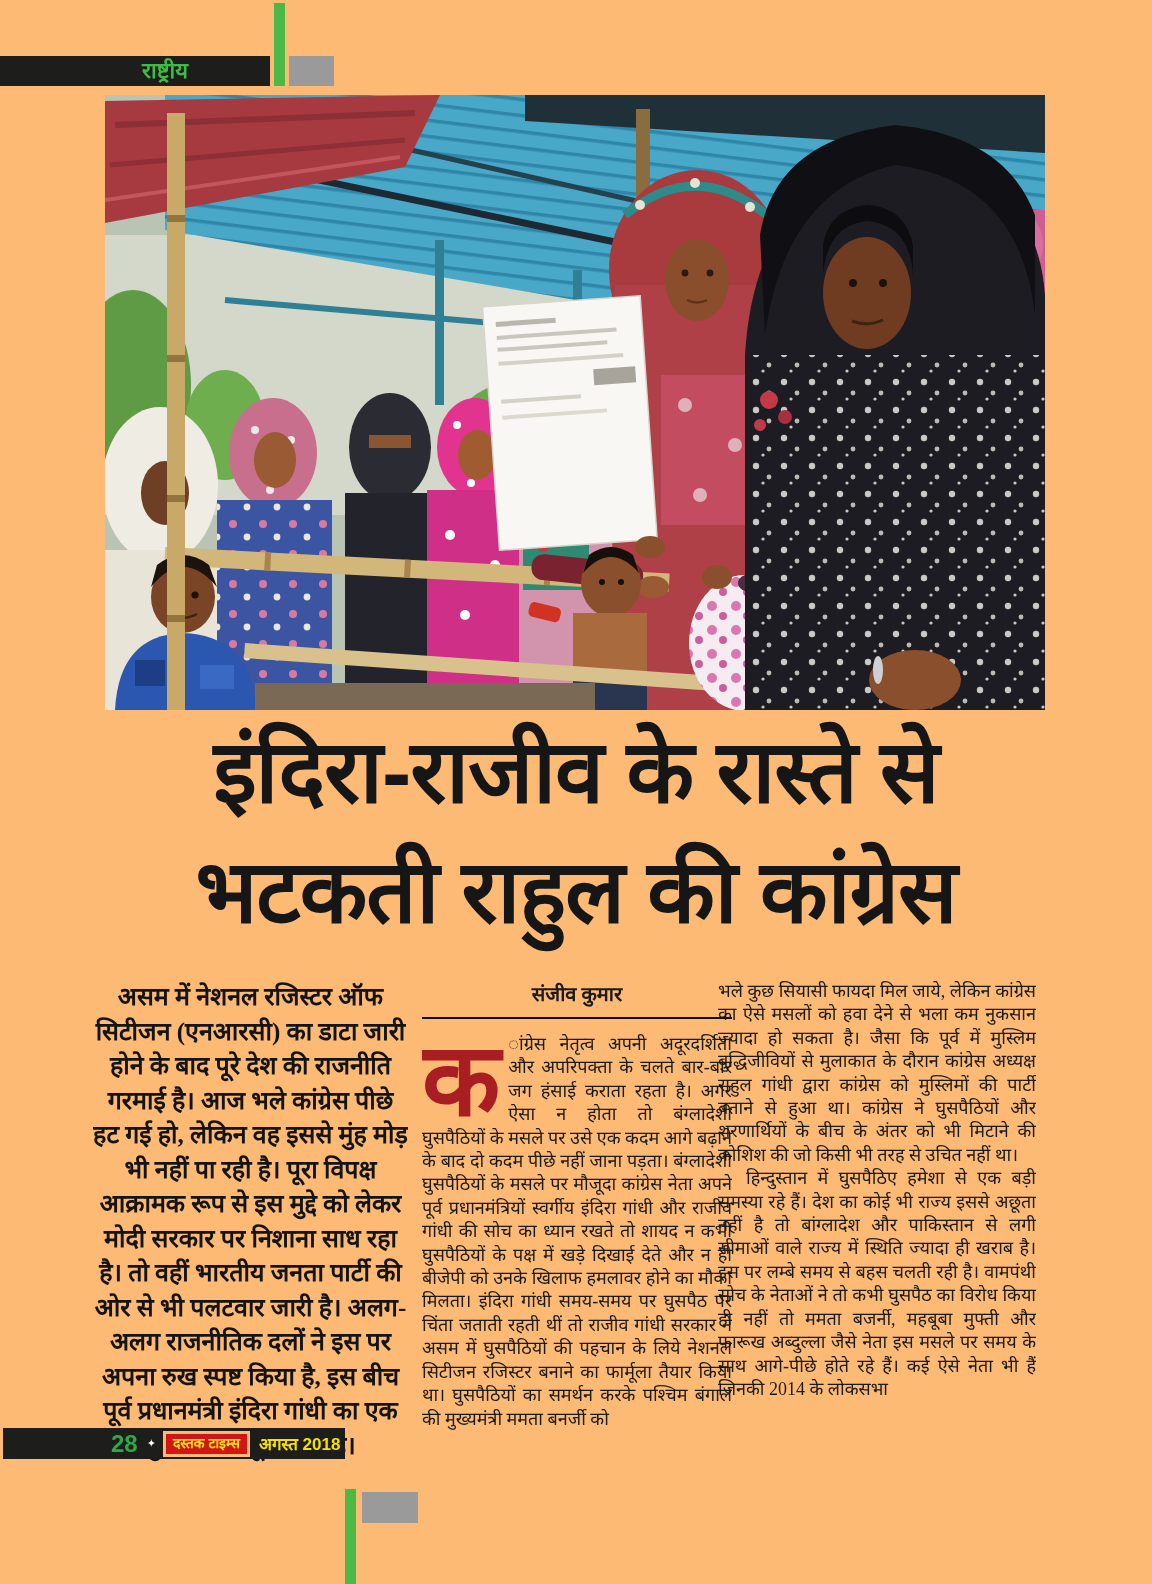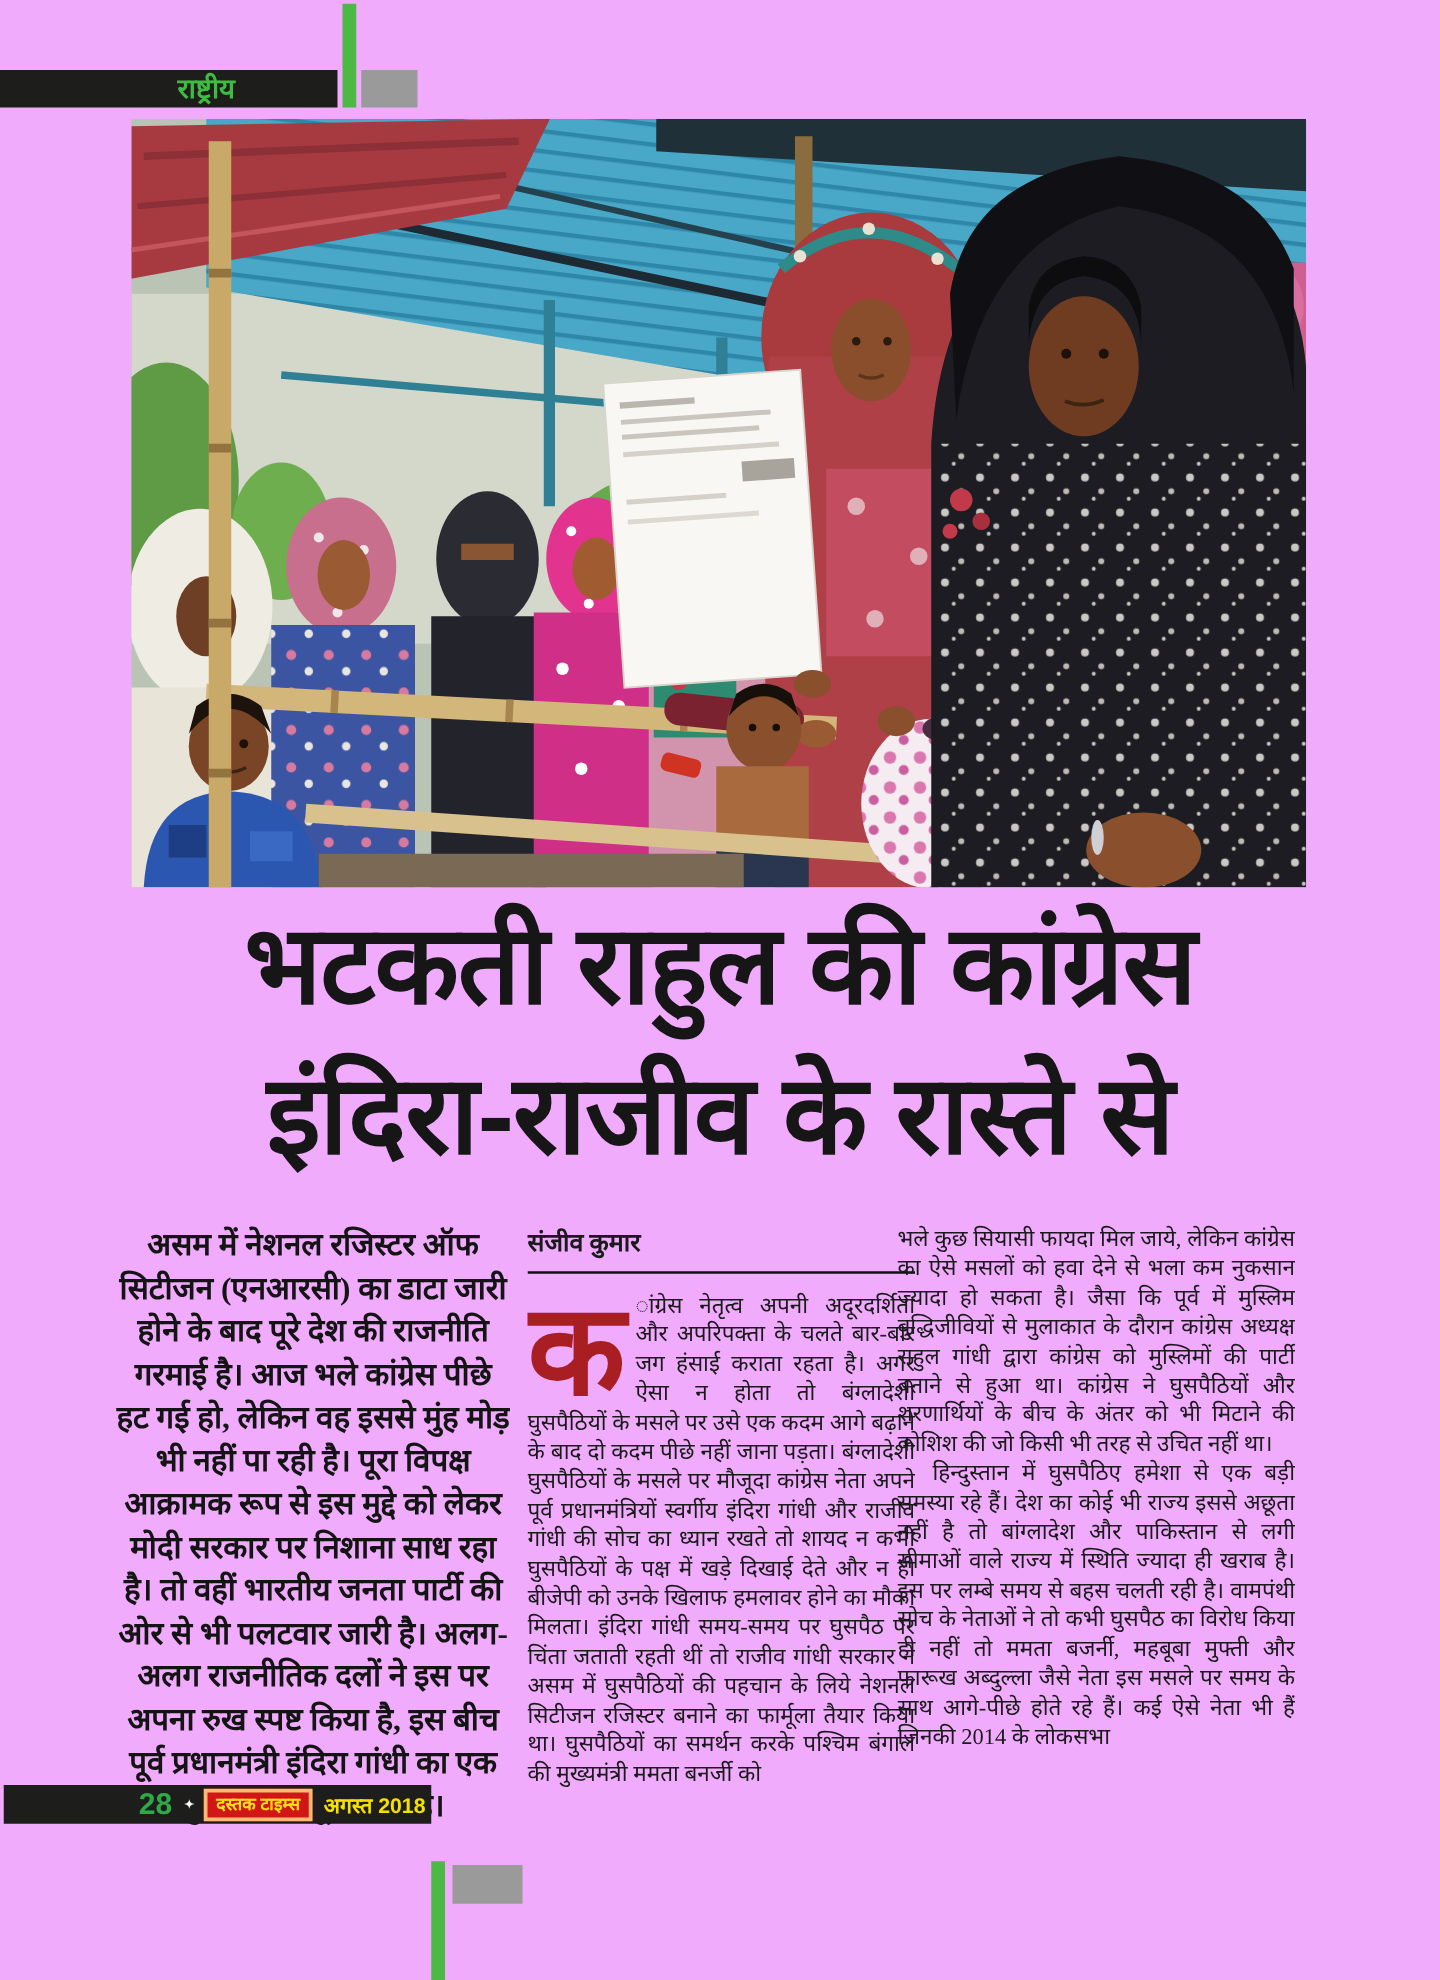--- a/index.html
+++ b/index.html
@@ -1,17 +1,17 @@
 <!DOCTYPE html>
 <html><head>
 <meta charset="utf-8">
 <style>
   html,body{margin:0;padding:0;background:#e8e8e8;}
   .page{
-    position:relative;width:1152px;height:1584px;background:#f0abfc;
+    position:relative;width:1152px;height:1584px;background:#fdba74;
     margin:0 auto;overflow:hidden;
     font-family:"Liberation Serif", serif;color:#1a1a1a;
   }
   
   .hdr-bar{position:absolute;left:0;top:56px;width:270px;height:30px;background:#1d1d1b;
     display:flex;align-items:center;}
   .hdr-label{color:#3fbb43;font-family:"Liberation Sans",sans-serif;font-weight:bold;
     font-size:22px;padding-left:142px;line-height:30px;}
   .hdr-green{position:absolute;left:274px;top:3px;width:11px;height:83px;background:#4cb944;}
   .hdr-gray{position:absolute;left:289px;top:56px;width:45px;height:30px;background:#999a99;}
@@ -21,21 +21,21 @@
   
   .headline{position:absolute;left:0;top:712px;width:1152px;text-align:center;
     font-family:"Liberation Sans",sans-serif;font-weight:800;color:#161616;
     font-size:88px;line-height:120px;letter-spacing:-1px;}
   
   .col{position:absolute;top:968px;height:505px;overflow:hidden;margin-top:12px;}
   .col-intro{left:93px;width:315px;text-align:center;font-weight:bold;
     font-size:25px;line-height:34.5px;color:#141414;}
   .col-mid{left:422px;width:310px;}
   .col-right{left:718px;width:318px;font-size:18px;line-height:23.4px;text-align:justify;}
-  .byline{width:100%;text-align:left;font-weight:bold;font-size:20px;
+  .byline{width:100%;text-align:center;font-weight:bold;font-size:20px;
     padding-bottom:10px;border-bottom:2px solid #111;box-sizing:border-box;}
   .bodytext{margin-top:14px;font-size:18px;line-height:23.4px;text-align:justify;}
   .dropcap{float:left;color:#a81e22;font-family:"Liberation Sans",sans-serif;
     font-weight:bold;font-size:102px;line-height:82px;margin:6px 8px 0 0;}
   .para2{text-indent:28px;margin-top:0;}
   
   .ftr-bar{position:absolute;left:3px;top:1428px;width:342px;height:31px;background:#1d1d1b;
     display:flex;align-items:center;font-family:"Liberation Sans",sans-serif;}
   .ftr-num{color:#2fa849;font-weight:bold;font-size:24px;margin-left:108px;}
   .ftr-diamond{color:#ffffff;font-size:11px;margin:0 7px 0 9px;}
@@ -228,22 +228,22 @@
       <path d="M718 180 Q722 130 762 126 Q806 130 808 182 L808 150 Q800 112 762 110 Q724 114 718 150 Z" fill="#0d0d10"></path>
       <circle cx="664" cy="305" r="9" fill="#c23a4a"></circle>
         <circle cx="680" cy="322" r="7" fill="#a82f3e"></circle>
         <circle cx="655" cy="330" r="6" fill="#c23a4a"></circle>
       <ellipse cx="810" cy="585" rx="46" ry="30" fill="#8a4f2c"></ellipse>
       <ellipse cx="773" cy="575" rx="5" ry="14" fill="#cfd0d6"></ellipse>
     </svg>
   </div>
 
   <div class="headline">
+    <div>इंदिरा-राजीव के रास्ते से</div>
     <div>भटकती राहुल की कांग्रेस</div>
-    <div>इंदिरा-राजीव के रास्ते से</div>
   </div>
 
   <div class="col col-intro">
     <span>असम में नेशनल रजिस्टर ऑफ सिटीजन (एनआरसी) का डाटा जारी होने के बाद पूरे देश की राजनीति गरमाई है। आज भले कांग्रेस पीछे हट गई हो, लेकिन वह इससे मुंह मोड़ भी नहीं पा रही है। पूरा विपक्ष आक्रामक रूप से इस मुद्दे को लेकर मोदी सरकार पर निशाना साध रहा है। तो वहीं भारतीय जनता पार्टी की ओर से भी पलटवार जारी है। अलग-अलग राजनीतिक दलों ने इस पर अपना रुख स्पष्ट किया है, इस बीच पूर्व प्रधानमंत्री इंदिरा गांधी का एक पुराना इंटरव्यू चर्चा में है।</span>
   </div>
 
   <div class="col col-mid">
     <div class="byline">संजीव कुमार</div>
     <div class="bodytext">
       <span class="dropcap">क</span><span>ांग्रेस नेतृत्व अपनी अदूरदर्शिता और अपरिपक्ता के चलते बार-बार जग हंसाई कराता रहता है। अगर ऐसा न होता तो बंग्लादेशी घुसपैठियों के मसले पर उसे एक कदम आगे बढ़ाने के बाद दो कदम पीछे नहीं जाना पड़ता। बंग्लादेशी घुसपैठियों के मसले पर मौजूदा कांग्रेस नेता अपने पूर्व प्रधानमंत्रियों स्वर्गीय इंदिरा गांधी और राजीव गांधी की सोच का ध्यान रखते तो शायद न कभी घुसपैठियों के पक्ष में खड़े दिखाई देते और न ही बीजेपी को उनके खिलाफ हमलावर होने का मौका मिलता। इंदिरा गांधी समय-समय पर घुसपैठ पर चिंता जताती रहती थीं तो राजीव गांधी सरकार ने असम में घुसपैठियों की पहचान के लिये नेशनल सिटीजन रजिस्टर बनाने का फार्मूला तैयार किया था। घुसपैठियों का समर्थन करके पश्चिम बंगाल की मुख्यमंत्री ममता बनर्जी को</span>

